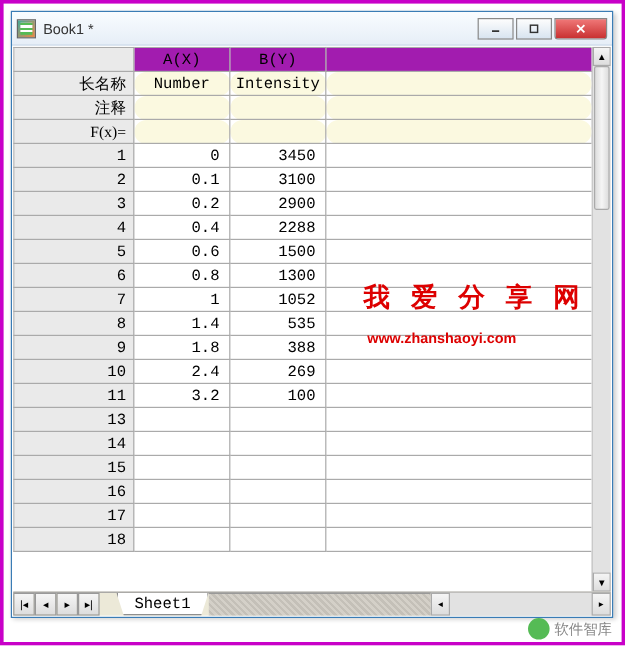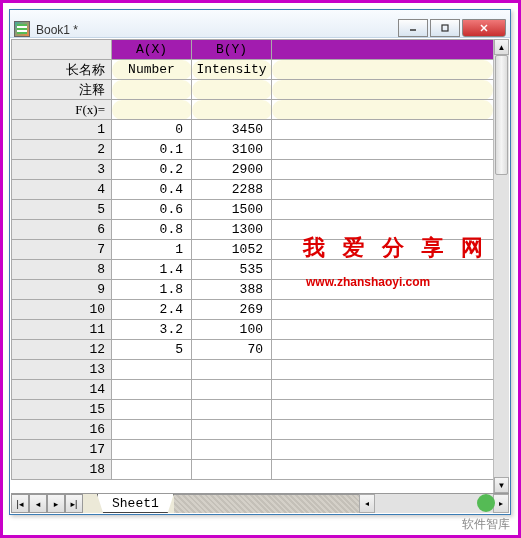--- a/index.html
+++ b/index.html
@@ -2,21 +2,21 @@
 <html><head>
 <meta charset="utf-8">
 <style>
 * { box-sizing: border-box; margin: 0; padding: 0; }
 body { font-family: "Microsoft YaHei", "SimSun", sans-serif; font-size: 12px; background: #fff; width: 521px; height: 538px; position: relative; overflow: hidden; }
 
 .outer-frame { border: 3px solid #c800c8; width: 521px; height: 538px; position: relative; }
 
 .window { position: absolute; top: 6px; left: 6px; width: 502px; height: 506px; background: #fff; border: 1px solid #3a7cb5; box-shadow: 2px 2px 4px rgba(0,0,0,0.2); }
 
-.titlebar { height: 28px; background: linear-gradient(to bottom, #f9fcff, #e6eef7); border-bottom: 1px solid #c4d5e6; display: flex; align-items: flex-end; padding: 0 4px; }
+.titlebar { height: 28px; background: linear-gradient(to bottom, #f9fcff, #e6eef7); border-bottom: 1px solid #c4d5e6; display: flex; align-items: center; padding: 0 4px; }
 .titlebar-icon { width: 16px; height: 16px; background: linear-gradient(135deg, #4a9, #e84); border: 1px solid #666; margin-right: 6px; position: relative; }
 .titlebar-icon::before { content: ""; position: absolute; top: 2px; left: 2px; right: 2px; bottom: 2px; background: repeating-linear-gradient(0deg, #5b5 0 2px, #fff 2px 4px); }
 .titlebar-text { flex: 1; color: #333; font-size: 12px; }
 .win-buttons { display: flex; gap: 2px; }
 .win-btn { width: 30px; height: 18px; border: 1px solid #888; display: flex; align-items: center; justify-content: center; cursor: pointer; font-size: 10px; }
 .win-btn.min { background: linear-gradient(to bottom, #fdfdfd, #d8e4f0); }
 .win-btn.max { background: linear-gradient(to bottom, #fdfdfd, #d8e4f0); }
 .win-btn.close { background: linear-gradient(to bottom, #f07878, #c83030); color: #fff; width: 44px; border-radius: 0 0 3px 3px; }
 .win-btn svg { width: 10px; height: 10px; }
 
@@ -43,21 +43,21 @@
 .nav-btns { display: flex; }
 .nav-btn { width: 18px; background: linear-gradient(to bottom, #f5f5f5, #ddd); border: 1px solid #999; display: flex; align-items: center; justify-content: center; font-size: 9px; cursor: pointer; }
 .sheet-tab { background: #fff; border: 1px solid #444; border-top: none; padding: 0 14px; display: flex; align-items: center; font-family: "Courier New", monospace; font-size: 13px; margin-left: 14px; clip-path: polygon(0 0, 100% 0, 92% 100%, 8% 100%); cursor: pointer; }
 .sheet-spacer { flex: 1; background: repeating-linear-gradient(45deg, #d4d0c8, #d4d0c8 2px, #c4c0b8 2px, #c4c0b8 4px); border-top: 1px solid #999; }
 .hscroll { width: 150px; display: flex; background: #e9e9e9; }
 .hscroll-btn { width: 16px; background: linear-gradient(to bottom, #f5f5f5, #ddd); border: 1px solid #aaa; display: flex; align-items: center; justify-content: center; font-size: 8px; cursor: pointer; }
 .hscroll-track { flex: 1; background: #e2e2e2; }
 
 .watermark1 { position: absolute; top: 230px; left: 300px; font-size: 22px; font-weight: bold; color: #d00; letter-spacing: 6px; font-family: "SimSun", serif; pointer-events: none; }
 .watermark2 { position: absolute; top: 272px; left: 303px; font-size: 12px; font-weight: bold; color: #d00; font-family: Arial; pointer-events: none; }
-.footer-wm { position: absolute; bottom: 2px; right: 8px; display: flex; align-items: center; gap: 4px; color: #888; font-size: 12px; flex-direction: column; }
+.footer-wm { position: absolute; bottom: 2px; right: 8px; display: flex; align-items: center; gap: 4px; color: #888; font-size: 12px; }
 .footer-wm-icon { width: 18px; height: 18px; border-radius: 50%; background: #5b5; display: inline-block; }
 </style>
 </head>
 <body>
 
 <div class="outer-frame">
  <div class="window">
   <div class="titlebar">
    <div class="titlebar-icon"></div>
    <div class="titlebar-text">Book1 *</div>
@@ -171,26 +171,20 @@
                   <td class="data">269</td>
                   <td class="data" style="border-right:none"></td>
                 </tr>
                 <tr>
                   <td class="rowh num">11</td>
                   <td class="data">3.2</td>
                   <td class="data">100</td>
                   <td class="data" style="border-right:none"></td>
                 </tr>
                 <tr>
-                  <td class="rowh num">12</td>
-                  <td class="data">5</td>
-                  <td class="data">70</td>
-                  <td class="data" style="border-right:none"></td>
-                </tr>
-                <tr>
                   <td class="rowh num">13</td>
                   <td class="data"></td>
                   <td class="data"></td>
                   <td class="data" style="border-right:none"></td>
                 </tr>
                 <tr>
                   <td class="rowh num">14</td>
                   <td class="data"></td>
                   <td class="data"></td>
                   <td class="data" style="border-right:none"></td>

